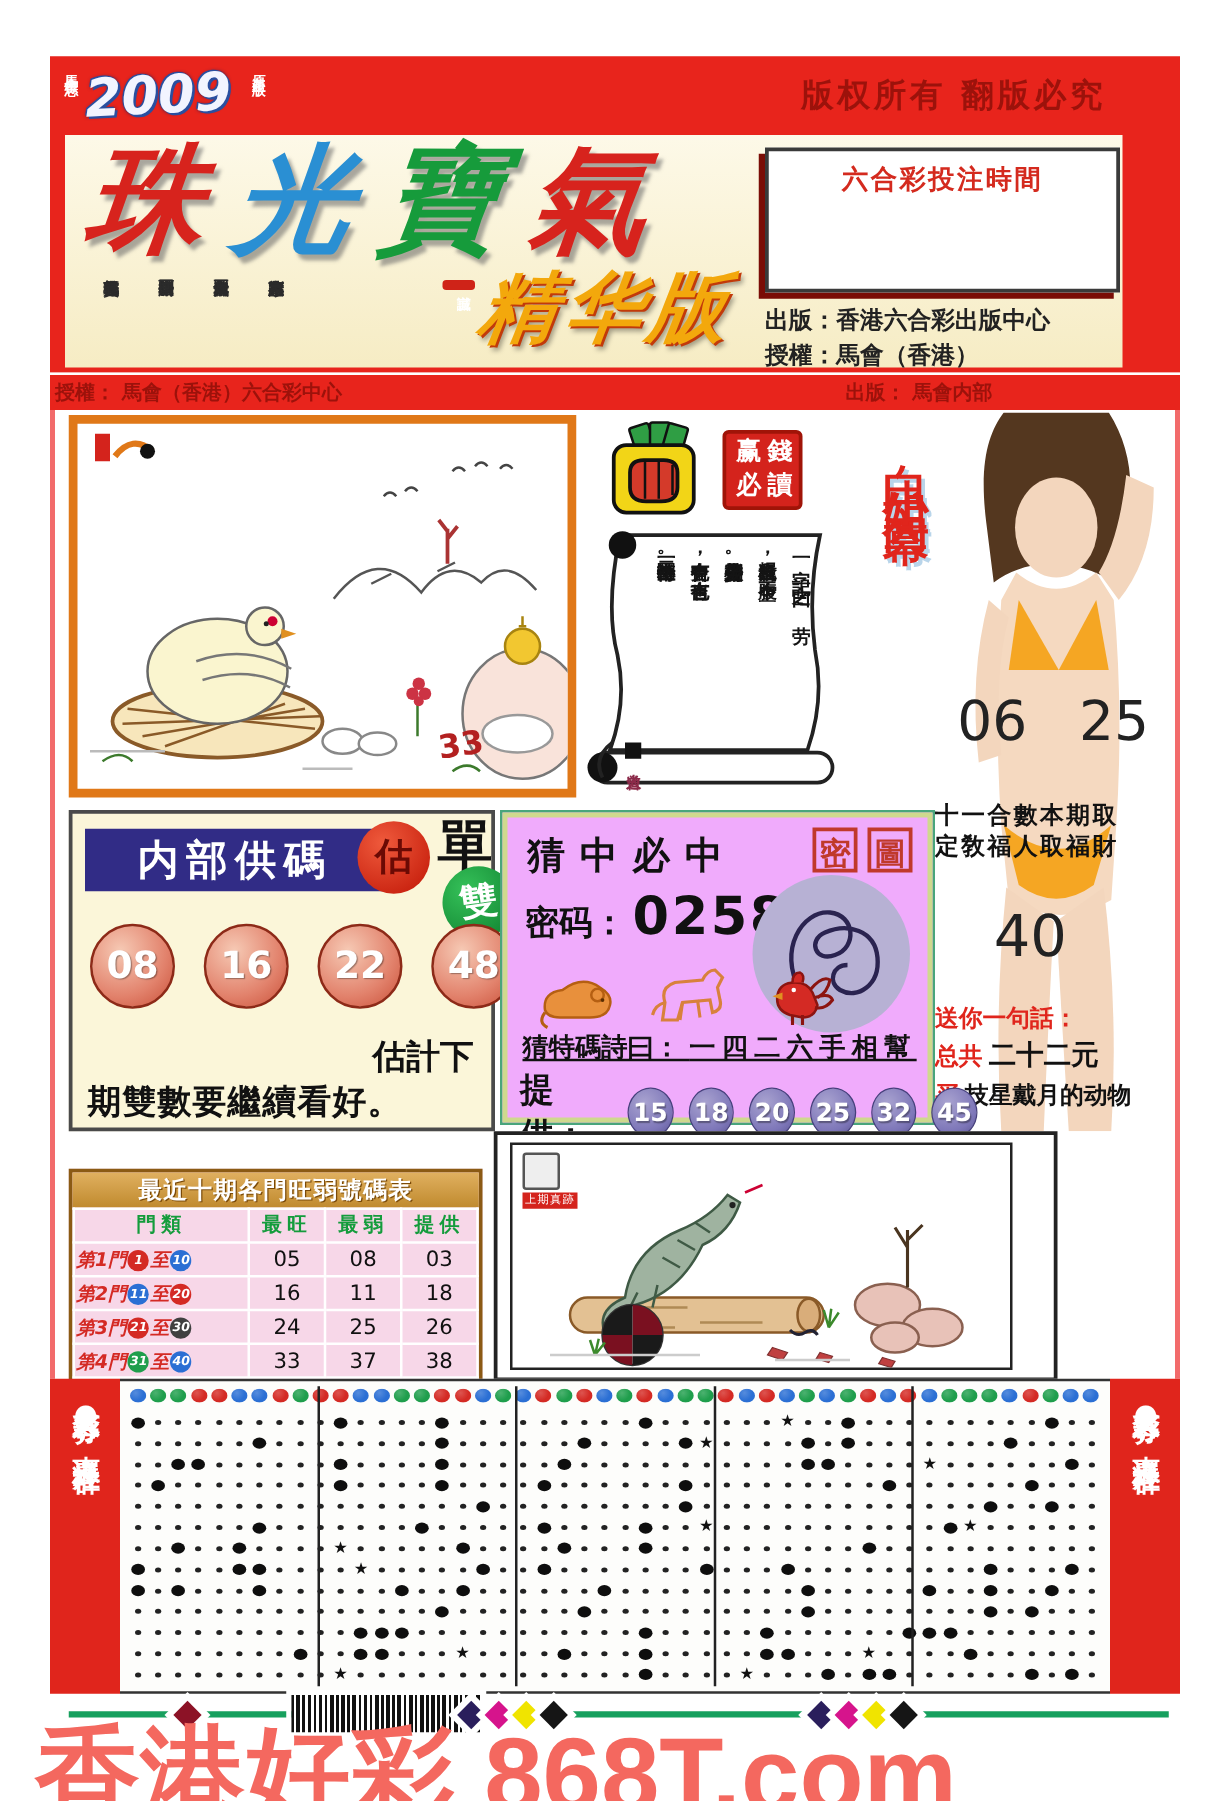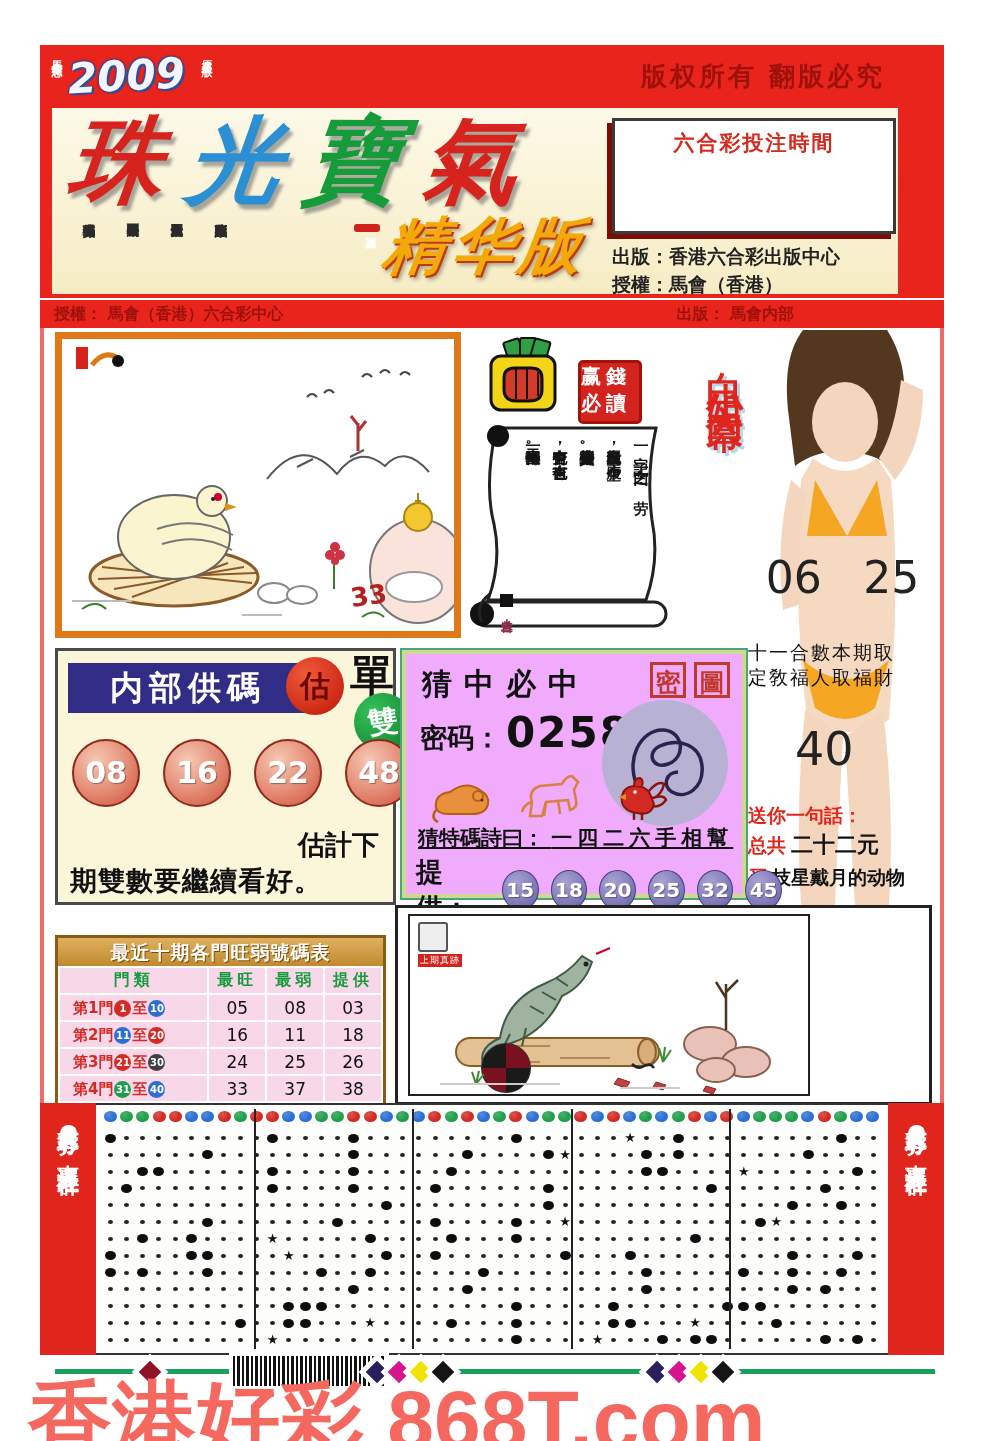--- a/index.html
+++ b/index.html
@@ -24,45 +24,45 @@
   #chengyan{left:302px;top:116px;width:20px;background:#cf2318;color:#fff;font-size:11px;font-weight:bold;
             padding:4px 3px;border-radius:3px;}
   #subtitle{left:332px;top:96px;font-family:"DejaVu Serif","Liberation Serif",serif;font-style:italic;font-weight:bold;
             font-size:62px;color:#f3a80c;letter-spacing:6px;text-shadow:2px 2px 0 #c23a0a,4px 4px 4px rgba(0,0,0,.35);transform:skewX(-8deg);}
   #betting-box{left:560px;top:10px;width:278px;height:110px;background:#fff;border:3px solid #3a3a3a;box-shadow:-5px 5px 0 #7a0d06;}
   #betting-title{margin-top:8px;text-align:center;color:#d42a1e;font-size:21px;font-weight:bold;letter-spacing:2px;}
   #pub-lines{left:560px;top:134px;}
   .pub-line{font-size:19px;font-weight:bold;color:#222;line-height:28px;white-space:nowrap;}
   #header-bar{left:40px;top:298px;width:904px;height:30px;background:#e8241c;border-top:2px solid #fff;
               display:flex;color:#9c120b;font-size:16px;font-weight:bold;line-height:28px;box-sizing:border-box;}
-  #header-bar .l{flex:1;padding-left:14px;} #header-bar .r{padding-right:150px;}
+  #header-bar .l{flex:1;padding-left:4px;} #header-bar .r{padding-right:150px;}
 
   .edge{width:4px;top:328px;height:775px;background:#f26b6b;}
 
   
   #cartoon-box{left:55px;top:332px;width:406px;height:306px;background:#fff;border:7px solid #e07818;box-sizing:border-box;}
 
   
   #money-icon{left:486px;top:336px;width:76px;height:80px;}
-  #read-seal{left:578px;top:360px;width:58px;height:58px;background:#d4231c;border:3px solid #a01408;border-radius:5px;
-             color:#fff;font-weight:bold;font-size:20px;text-align:left;line-height:27px;letter-spacing:5px;}
+  #read-seal{left:578px;top:344px;width:58px;height:58px;background:#d4231c;border:3px solid #a01408;border-radius:5px;
+             color:#fff;font-weight:bold;font-size:20px;text-align:right;line-height:27px;letter-spacing:5px;}
   #scroll{left:462px;top:412px;width:218px;height:232px;}
   #poem{right:26px;top:26px;height:170px;writing-mode:vertical-rl;font-family:"DejaVu Serif","Liberation Serif",serif;
         font-size:15px;font-weight:bold;color:#141414;line-height:27px;}
   #poem .pline:first-child{letter-spacing:6px;}
   #signature{left:36px;bottom:34px;text-align:center;}
   #signature .sq{width:13px;height:13px;background:#111;margin:0 auto 3px;}
   #signature .nm{writing-mode:vertical-rl;text-orientation:upright;color:#8c2b4a;font-size:12px;font-weight:bold;}
 
   
   #headline{left:699px;top:342px;color:#e0251c;font-size:37px;font-weight:bold;letter-spacing:11px;
             text-shadow:3px 3px 0 #b9d5ea;}
   #girl{left:745px;top:330px;width:195px;height:575px;}
   #num-row{left:745px;top:552px;width:195px;display:flex;justify-content:space-around;font-size:44px;color:#222;}
-  #mid-note{left:748px;top:640px;font-size:19px;font-weight:normal;color:#111;line-height:25px;letter-spacing:2px;}
+  #mid-note{left:748px;top:640px;font-size:19px;font-weight:bold;color:#111;line-height:25px;letter-spacing:2px;}
   #big-num{left:795px;top:722px;font-size:46px;color:#222;}
   #gift{left:748px;top:800px;line-height:30px;white-space:nowrap;}
   .red{color:#e0251c;font-weight:bold;}
   #gift .t{font-size:19px;} #gift .b2{font-size:22px;font-weight:bold;color:#111;} #gift .b3{font-size:19px;font-weight:bold;color:#111;}
 
   
   #codes-box{left:55px;top:648px;width:341px;height:257px;background:#fbf6d9;border:3px solid #4a4a4a;box-sizing:border-box;}
   #codes-title{left:10px;top:12px;width:240px;height:50px;background:#312c86;color:#fff;font-size:33px;font-weight:bold;
                text-align:center;line-height:50px;letter-spacing:6px;}
   #tag-gu{left:228px;top:6px;width:58px;height:58px;border-radius:50%;background:radial-gradient(circle at 35% 30%,#ef5a3c,#c01505);
@@ -98,28 +98,28 @@
   .ball.purple{width:38px;height:38px;line-height:38px;font-size:20px;border:1px solid #46407c;
         background:radial-gradient(circle at 35% 30%,#a9a3d0,#7d76b8 65%,#5a5390);}
 
   
   #stats-box{left:55px;top:935px;width:331px;height:210px;border:3px solid #8b5a14;box-sizing:border-box;background:#f7d7e8;}
   #stats-title{height:28px;background:linear-gradient(#e0b060,#c08a2e);color:#fff;font-size:19px;font-weight:bold;
                text-align:center;line-height:28px;letter-spacing:1px;text-shadow:1px 1px 0 #7a4a08;}
   #stats-table{width:100%;border-collapse:collapse;}
   #stats-table td,#stats-table th{border:2px solid #fff;text-align:center;padding:0;height:25px;}
   #stats-table th{color:#149c3c;font-size:16px;font-weight:bold;letter-spacing:4px;}
-  #stats-table td.lab{text-align:left;padding-left:13px;white-space:nowrap;}
+  #stats-table td.lab{text-align:left;padding-left:1px;white-space:nowrap;font-style:italic;}
   .rlab,.zhi{color:#d42a24;font-size:15px;font-weight:bold;}
   .mb{display:inline-block;width:17px;height:17px;border-radius:50%;color:#fff;font-size:10px;font-weight:bold;
       text-align:center;line-height:17px;vertical-align:middle;margin:0 1px;}
   #stats-table td.val{font-size:17px;color:#111;}
 
   
-  #zodiac-box{left:395px;top:905px;width:537px;height:200px;background:#fff;border:3px solid #222;box-sizing:border-box;}
+  #zodiac-box{left:395px;top:905px;width:451px;height:200px;background:#fff;border:3px solid #222;box-sizing:border-box;}
   #zodiac-inner{left:10px;top:6px;width:402px;height:182px;border:2px solid #222;box-sizing:border-box;}
   #zodiac-seal{left:8px;top:6px;width:30px;}
   #zodiac-seal .stamp{width:26px;height:26px;border:2px solid #555;border-radius:3px;background:#eee;}
   #zodiac-seal .tag{margin-top:2px;width:44px;height:13px;background:#d4231c;color:#fff;font-size:9px;line-height:13px;
                     text-align:center;letter-spacing:1px;}
 
   
   #punch{left:40px;top:1103px;width:904px;height:252px;}
   .band{top:0;width:56px;height:252px;background:#e0251c;display:flex;justify-content:center;}
   .band .vt{writing-mode:vertical-rl;text-orientation:upright;color:#fff;font-size:22px;font-weight:bold;letter-spacing:3px;padding-top:4px;}

